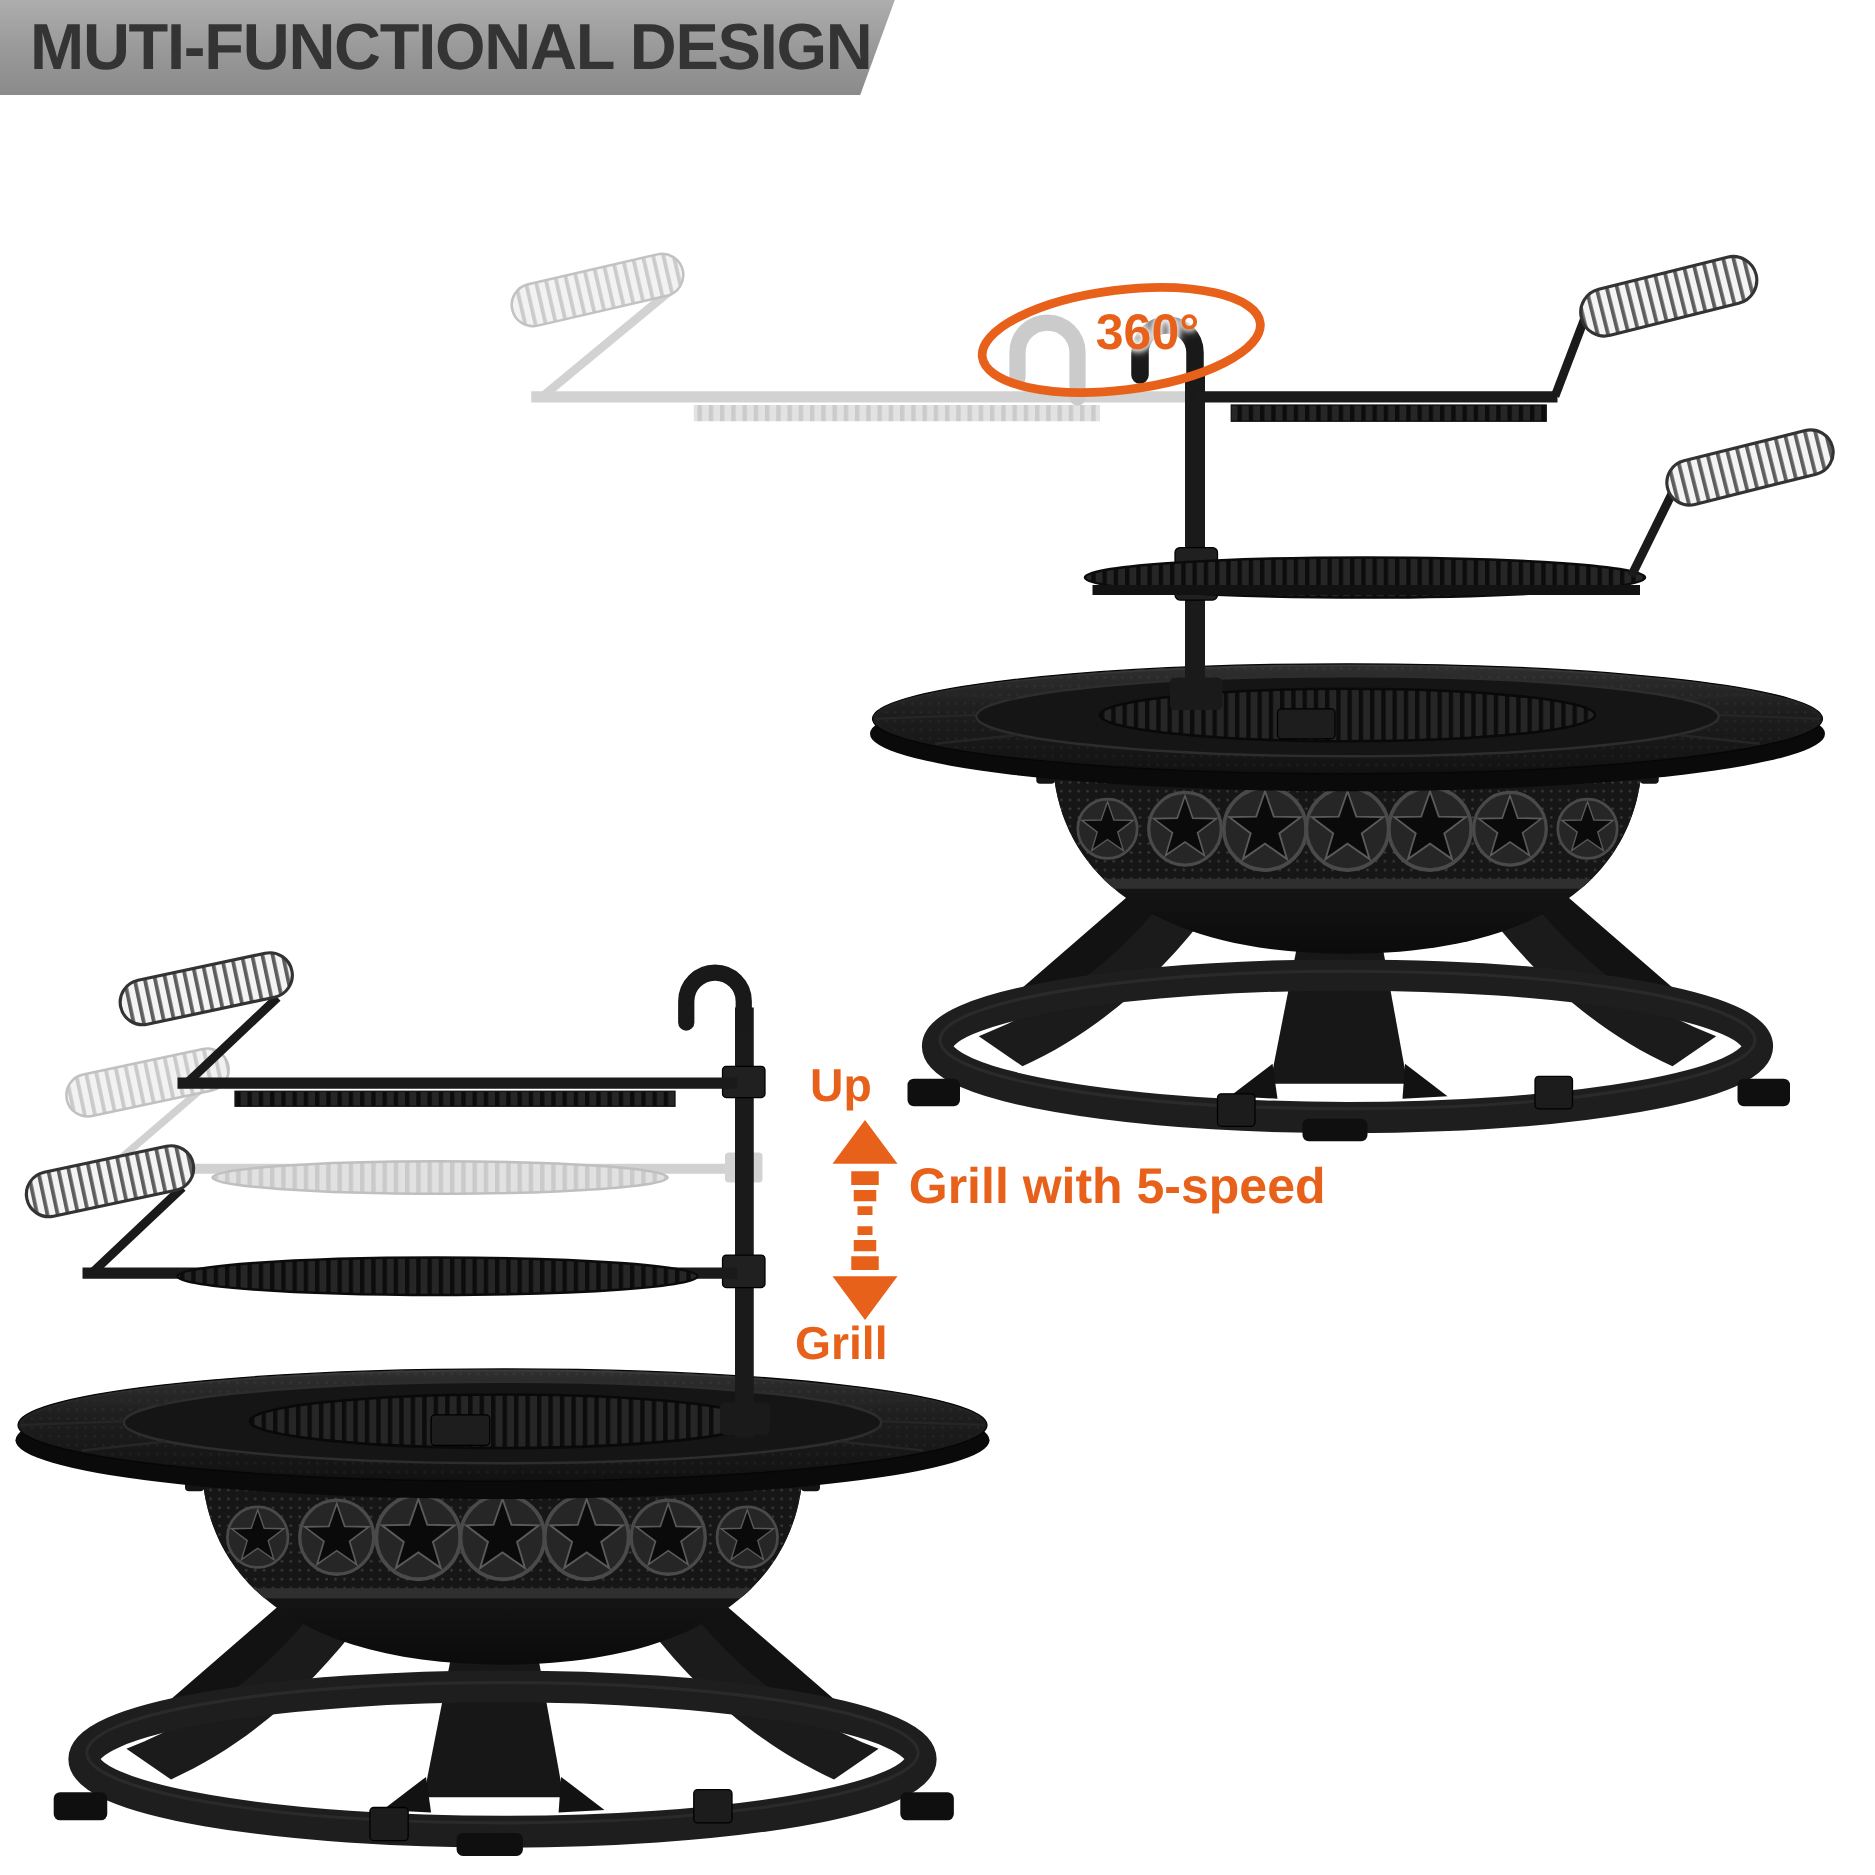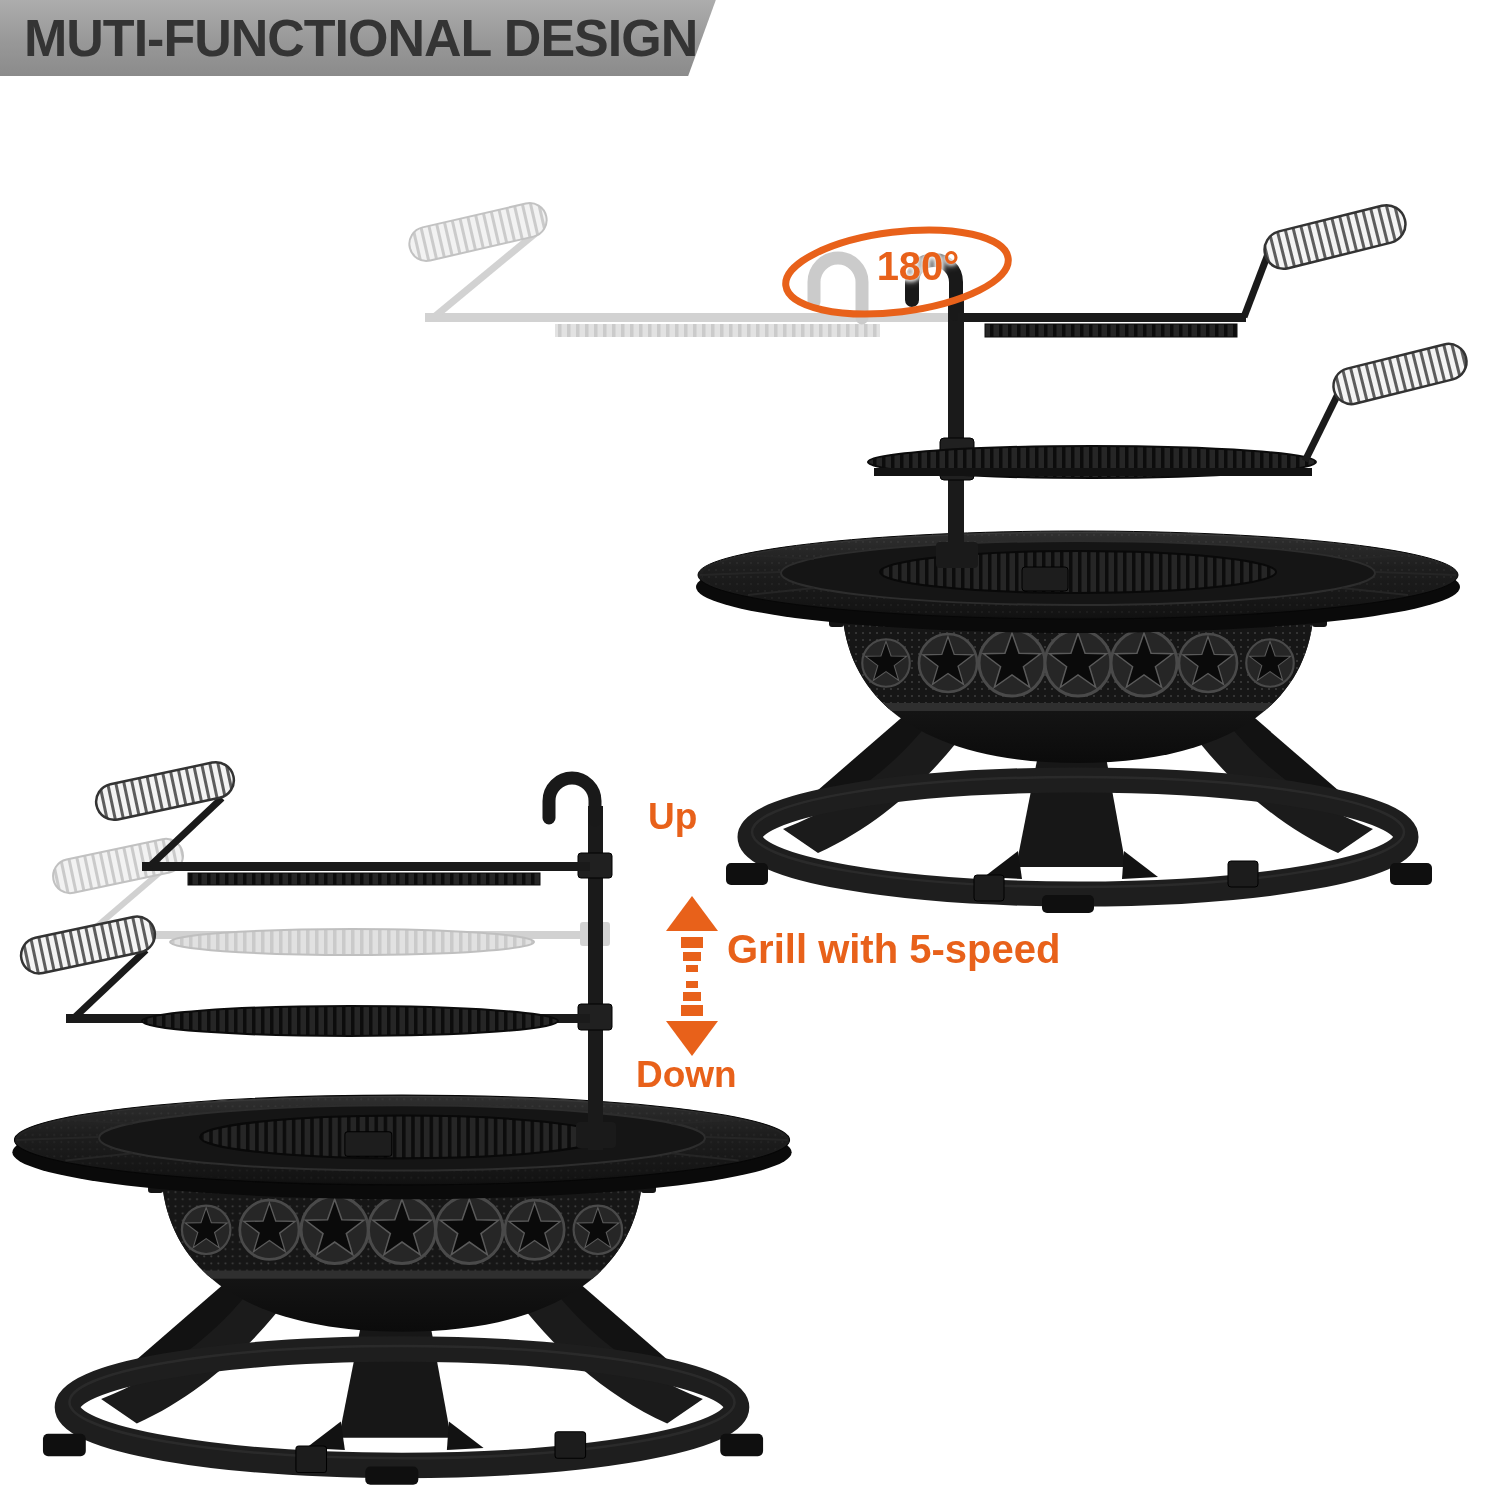--- a/index.html
+++ b/index.html
@@ -22,21 +22,21 @@
 
   .scene { position:absolute; left:0; top:0; width:1500px; height:1500px; }
 
   
   .anno { position:absolute; color:#E8611A; font-weight:bold; white-space:nowrap; }
   .anno-rotation { left:462px; top:392px; font-size:34px; }
   .anno-badge {
     left:852px; top:244px; width:132px; font-size:40px; text-align:center;
     text-shadow:0 0 5px #fff, 0 0 5px #fff, 0 0 9px #fff;
   }
-  .anno-up   { left:648px; top:796px;  font-size:37px; }
+  .anno-up   { left:648px; top:848px;  font-size:37px; }
   .anno-down { left:636px; top:1054px; font-size:37px; }
   .anno-adjust { left:727px; top:924px; font-size:40px; line-height:50px; }
 </style>
 </head>
 <body>
 
 <div id="canvas">
 
   <svg class="scene" viewBox="0 0 1500 1500">
     <defs>
@@ -242,20 +242,20 @@
       <rect x="686" y="981" width="12" height="7"></rect>
       <rect x="683" y="992" width="18" height="9"></rect>
       <rect x="681" y="1005" width="22" height="11"></rect>
       <polygon points="692,1056 666,1021 718,1021"></polygon>
     </g>
   </svg>
 
   <div class="header-band"></div>
   <div class="header-title">MUTI-FUNCTIONAL DESIGN</div>
 
-  <div class="anno anno-badge">180°</div>
+  <div class="anno anno-badge">360°</div>
   <div class="anno anno-up">Up</div>
-  <div class="anno anno-down">Down</div>
+  <div class="anno anno-down">Grill</div>
   <div class="anno anno-adjust">
     <div>Grill with 5-speed</div>
   </div>
 
 </div>
 
 </body></html>

